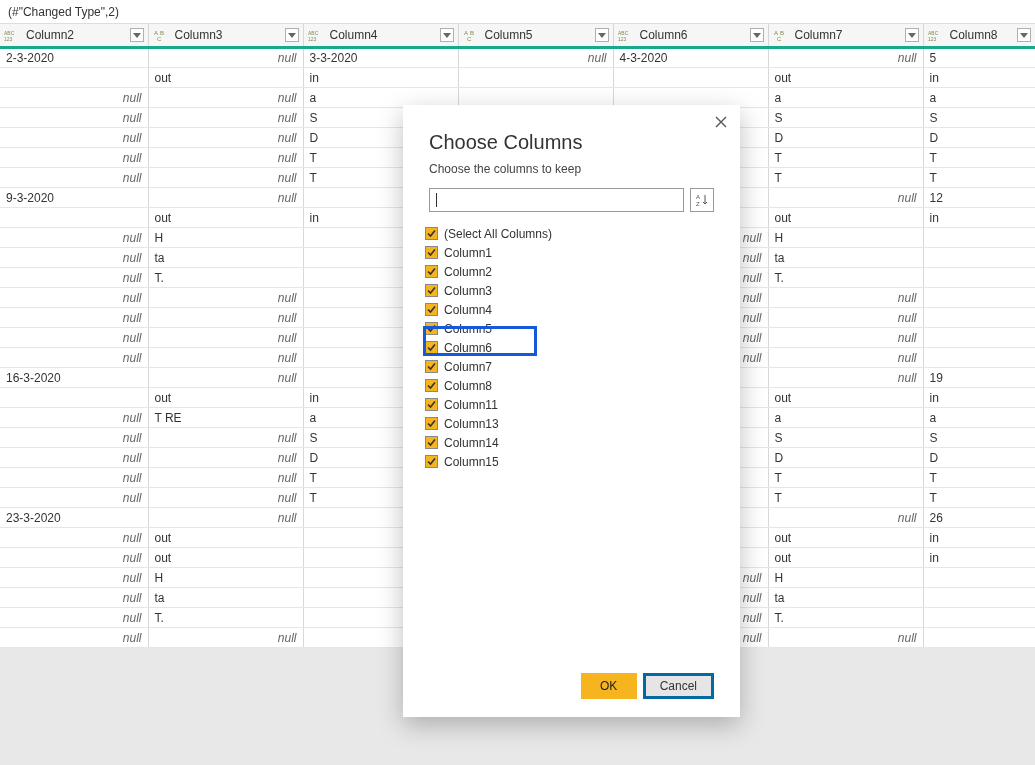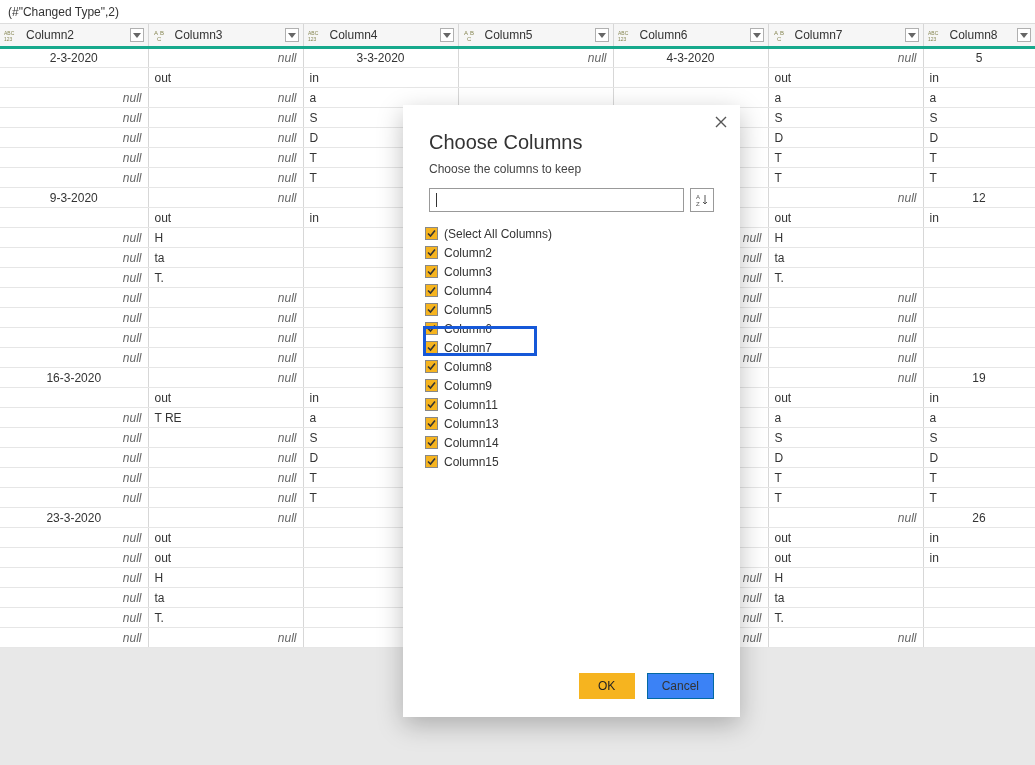--- a/index.html
+++ b/index.html
@@ -8,42 +8,42 @@
   .table-wrap { background: #fff; position: relative; }
   table { border-collapse: collapse; width: 100%; table-layout: fixed; }
   th { background: #f6f6f6; border-right: 1px solid #d7d7d7; border-bottom: 3px solid #17a98c; text-align: left; font-weight: normal; padding: 0; height: 22px; position: relative; }
   th .th-inner { display: flex; align-items: center; height: 22px; padding: 0 4px; }
   .type-icon { display: inline-flex; width: 18px; height: 14px; align-items: center; justify-content: center; margin-right: 4px; }
   .type-icon svg { display: block; }
   .col-name { flex: 1; color: #333; font-size: 12px; }
   .filter-btn { width: 14px; height: 14px; border: 1px solid #b0b0b0; background: #fff; display: inline-flex; align-items: center; justify-content: center; cursor: pointer; }
   .filter-btn svg { display: block; }
   td { border-right: 1px solid #d7d7d7; border-bottom: 1px solid #e6e6e6; height: 20px; padding: 0 6px; font-size: 12px; color: #333; white-space: nowrap; overflow: hidden; }
-  td.num { text-align: center; }
+  td.num { text-align: left; }
   td.null { text-align: right; font-style: italic; color: #666; }
   td.txt { text-align: left; }
   
   .dialog-backdrop { position: absolute; left: 403px; top: 78px; width: 337px; height: 612px; background: #fff; box-shadow: 0 8px 24px rgba(0,0,0,0.25); z-index: 10; display: flex; flex-direction: column; margin-top: 27px; }
   .dialog-close { position: absolute; top: 8px; right: 10px; width: 18px; height: 18px; cursor: pointer; display: flex; align-items: center; justify-content: center; color: #555; }
   .dialog-title { font-size: 20px; font-weight: 400; color: #333; padding: 26px 26px 8px 26px; }
   .dialog-sub { font-size: 12px; color: #444; padding: 0 8px 12px 26px; }
   .search-row { display: flex; align-items: stretch; padding: 0 26px 8px 26px; gap: 6px; }
   .search-input { flex: 1; border: 1px solid #999; height: 24px; padding: 2px 6px; font-size: 12px; display: flex; align-items: center; }
   .search-input .caret { width: 1px; height: 14px; background: #333; animation: blink 1s infinite; }
   @keyframes blink { 50% { opacity: 0; } }
   .sort-btn { width: 24px; height: 24px; border: 1px solid #999; background: #fff; display: flex; align-items: center; justify-content: center; cursor: pointer; }
   .col-list { padding: 4px 18px; border-top: none; flex: 1; overflow: auto; text-align: center; }
   .col-item { display: flex; align-items: center; height: 19px; padding: 0 4px; font-size: 12px; color: #333; position: relative; }
   .chk { width: 13px; height: 13px; border: 1px solid #888; background: #f6b41f; margin-right: 6px; display: inline-flex; align-items: center; justify-content: center; }
   .chk svg { display: block; }
   .highlight-box { position: absolute; border: 3px solid #1658d8; left: 20px; top: 221px; width: 114px; height: 30px; pointer-events: none; }
-  .dialog-buttons { display: flex; justify-content: flex-end; gap: 12px; padding: 14px 26px 18px 26px; }
+  .dialog-buttons { display: flex; justify-content: flex-end; gap: 6px; padding: 14px 26px 18px 26px; }
   .btn { min-width: 56px; height: 26px; font-size: 12px; border: none; cursor: pointer; padding: 0 14px; }
   .btn-primary { background: #f6b41f; color: #222; }
-  .btn-secondary { background: #3b82f6; border: 1px solid #0369a1; color: #333; }
+  .btn-secondary { background: #e5e5e5; border: 3px solid #0369a1; color: #333; }
 </style>
 </head>
 <body>
 
 <div class="formula-bar"><span>(#"Changed Type",2)</span></div>
 
 <div class="table-wrap">
 <table>
   <thead>
         <tr id="thead-row">
@@ -468,20 +468,28 @@
           </svg>
         </span>
         <span>(Select All Columns)</span>
       </div>
       <div class="col-item">
         <span class="chk">
           <svg width="9" height="9" viewBox="0 0 9 9">
             <path d="M1 4.5 L3.5 7 L8 1.5" stroke="#333" stroke-width="1.6" fill="none"></path>
           </svg>
         </span>
+        <span>Column1</span>
+      </div>
+      <div class="col-item">
+        <span class="chk">
+          <svg width="9" height="9" viewBox="0 0 9 9">
+            <path d="M1 4.5 L3.5 7 L8 1.5" stroke="#333" stroke-width="1.6" fill="none"></path>
+          </svg>
+        </span>
         <span>Column2</span>
       </div>
       <div class="col-item">
         <span class="chk">
           <svg width="9" height="9" viewBox="0 0 9 9">
             <path d="M1 4.5 L3.5 7 L8 1.5" stroke="#333" stroke-width="1.6" fill="none"></path>
           </svg>
         </span>
         <span>Column3</span>
       </div>
@@ -517,28 +525,20 @@
         </span>
         <span>Column7</span>
       </div>
       <div class="col-item">
         <span class="chk">
           <svg width="9" height="9" viewBox="0 0 9 9">
             <path d="M1 4.5 L3.5 7 L8 1.5" stroke="#333" stroke-width="1.6" fill="none"></path>
           </svg>
         </span>
         <span>Column8</span>
-      </div>
-      <div class="col-item">
-        <span class="chk">
-          <svg width="9" height="9" viewBox="0 0 9 9">
-            <path d="M1 4.5 L3.5 7 L8 1.5" stroke="#333" stroke-width="1.6" fill="none"></path>
-          </svg>
-        </span>
-        <span>Column9</span>
       </div>
       <div class="col-item">
         <span class="chk">
           <svg width="9" height="9" viewBox="0 0 9 9">
             <path d="M1 4.5 L3.5 7 L8 1.5" stroke="#333" stroke-width="1.6" fill="none"></path>
           </svg>
         </span>
         <span>Column11</span>
       </div>
       <div class="col-item">

